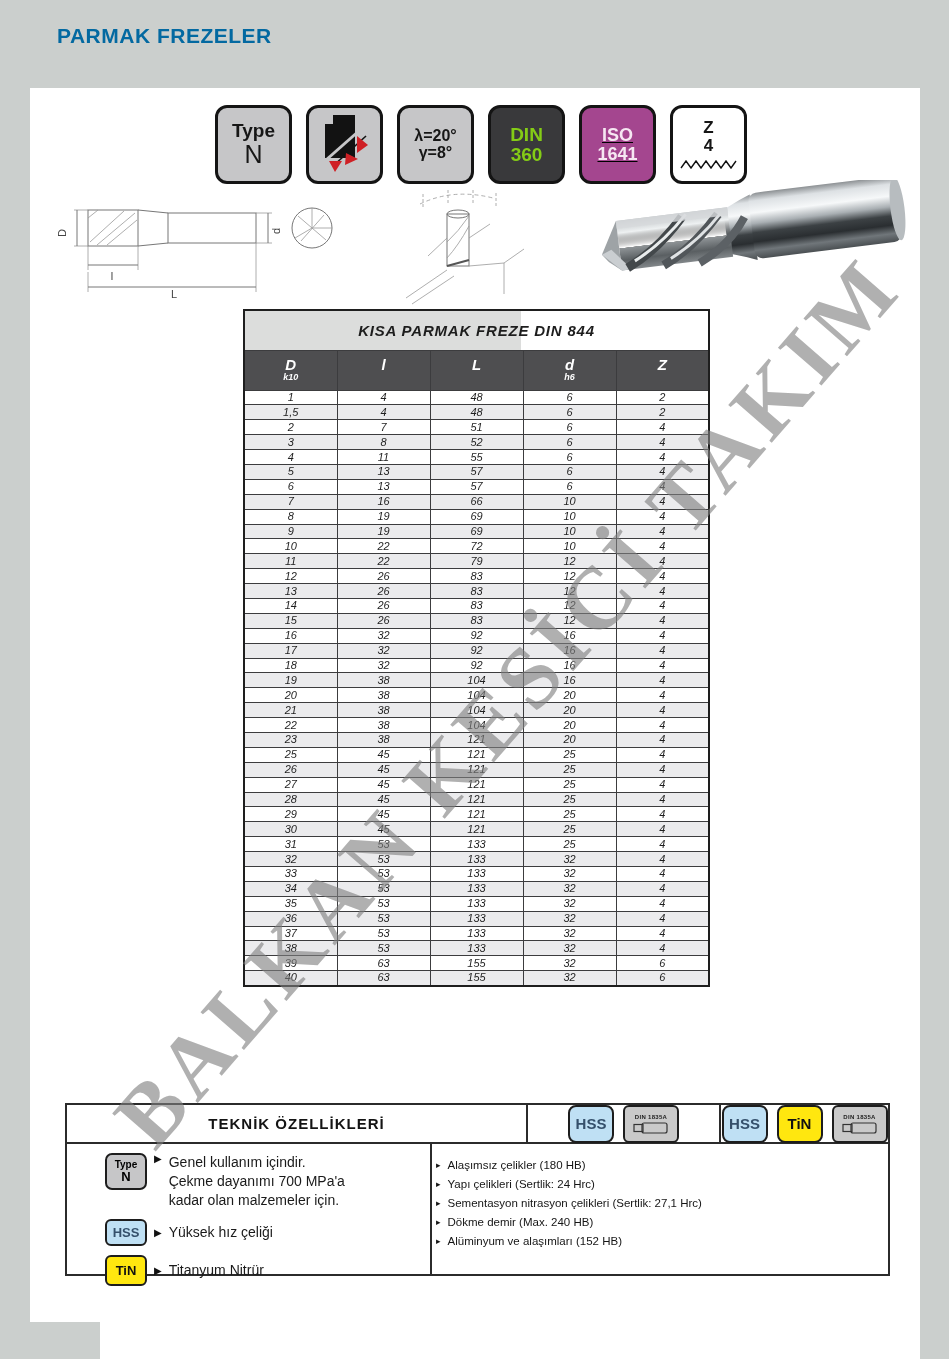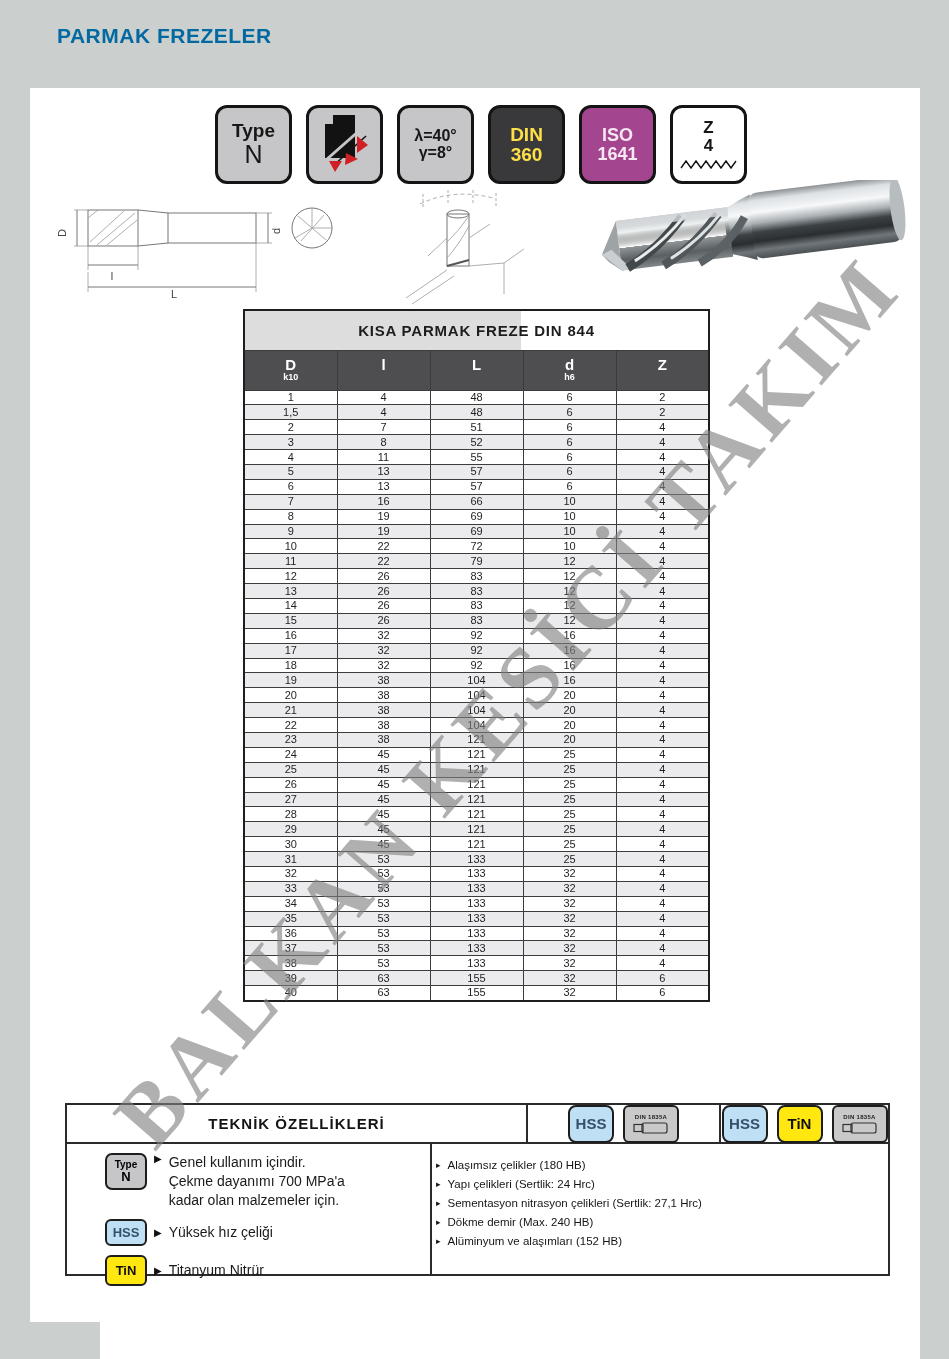--- a/index.html
+++ b/index.html
@@ -19,42 +19,42 @@
   .hbadges { position:absolute; left:215px; top:105px; display:flex; gap:14px; }
   .hbadge {
     width:77px; height:79px; border:3px solid #141414; border-radius:12px;
     background:#c6c6c8; display:flex; flex-direction:column; align-items:center; justify-content:center;
     line-height:1.05;
   }
   .hbadge .t1 { font-size:19px; font-weight:bold; color:#161616; }
   .hbadge .t2 { font-size:25px; color:#161616; }
   .hbadge.angles .t1, .hbadge.angles .t2 { font-size:16px; font-weight:bold; }
   .hbadge.dark { background:#39393b; }
-  .hbadge.dark .t1, .hbadge.dark .t2 { color:#fde047; font-weight:bold; font-size:19px; }
-  .hbadge.iso { background:#a4468f; }
+  .hbadge.dark .t1, .hbadge.dark .t2 { color:#84cc16; font-weight:bold; font-size:19px; }
+  .hbadge.iso { background:#a4468f;text-decoration:underline; }
   .hbadge.iso .t1, .hbadge.iso .t2 { color:#f6e7f2; font-weight:bold; font-size:18px; }
   .hbadge.white { background:#ffffff; }
   .hbadge.white .t1, .hbadge.white .t2 { font-weight:bold; font-size:17px; }
   .hbadge.white svg { margin-top:3px; }
 
   
   .drawing-side { position:absolute; left:40px; top:190px; }
   .drawing-app  { position:absolute; left:398px; top:186px; }
   .photo-mill   { position:absolute; left:596px; top:180px; }
   .tech-line { stroke:#777; stroke-width:1; fill:none; }
   .tech-thin { stroke:#999; stroke-width:0.8; fill:none; }
   .dim-label { font-size:11px; fill:#444; font-family:"Liberation Sans",sans-serif; }
 
   
   .freze-table {
     position:absolute; left:243px; top:309px; width:467px;
     border-collapse:collapse; table-layout:fixed;
   }
   .freze-table td, .freze-table th { border:1px solid #3c3c3e; }
-  .freze-table { border:2px solid #1e1e1e; }
+  .freze-table { border:2px solid #1e1e1e;font-style:italic; }
   .tbl-title td {
     height:40px; text-align:center; font-size:15px; font-weight:bold; color:#1d1d1d;
     letter-spacing:0.8px;
     background:linear-gradient(to right, #dcdddc 0%, #dcdddc 59.7%, #ffffff 59.7%, #ffffff 100%);
   }
   .tbl-head th {
     height:40px; background:#4e4e50; color:#ffffff; text-align:center; vertical-align:middle;
     line-height:1.05;
   }
   .tbl-head .c-main { display:block; font-size:15px; font-weight:bold; }
@@ -149,21 +149,21 @@
         <rect x="17" y="1" width="22" height="11" fill="#121212"></rect>
         <rect x="9" y="10" width="30" height="34" fill="#121212"></rect>
         <line x1="10" y1="46" x2="44" y2="16" stroke="#c6c6c8" stroke-width="3"></line>
         <line x1="17" y1="52" x2="50" y2="22" stroke="#121212" stroke-width="1.6"></line>
         <polygon points="41,22 52,31 41,39" fill="#cf2025"></polygon>
         <polygon points="30,39 42,45 29,51" fill="#cf2025"></polygon>
         <polygon points="13,47 26,47 19,58" fill="#cf2025"></polygon>
       </svg>
     </div>
     <div class="hbadge angles">
-      <span class="t1">λ=40°</span>
+      <span class="t1">λ=20°</span>
       <span class="t2">γ=8°</span>
     </div>
     <div class="hbadge dark">
       <span class="t1">DIN</span>
       <span class="t2">360</span>
     </div>
     <div class="hbadge iso">
       <span class="t1">ISO</span>
       <span class="t2">1641</span>
     </div>
@@ -464,27 +464,20 @@
           <td>4</td>
         </tr>
         <tr>
           <td>23</td>
           <td>38</td>
           <td>121</td>
           <td>20</td>
           <td>4</td>
         </tr>
         <tr>
-          <td>24</td>
-          <td>45</td>
-          <td>121</td>
-          <td>25</td>
-          <td>4</td>
-        </tr>
-        <tr>
           <td>25</td>
           <td>45</td>
           <td>121</td>
           <td>25</td>
           <td>4</td>
         </tr>
         <tr>
           <td>26</td>
           <td>45</td>
           <td>121</td>

